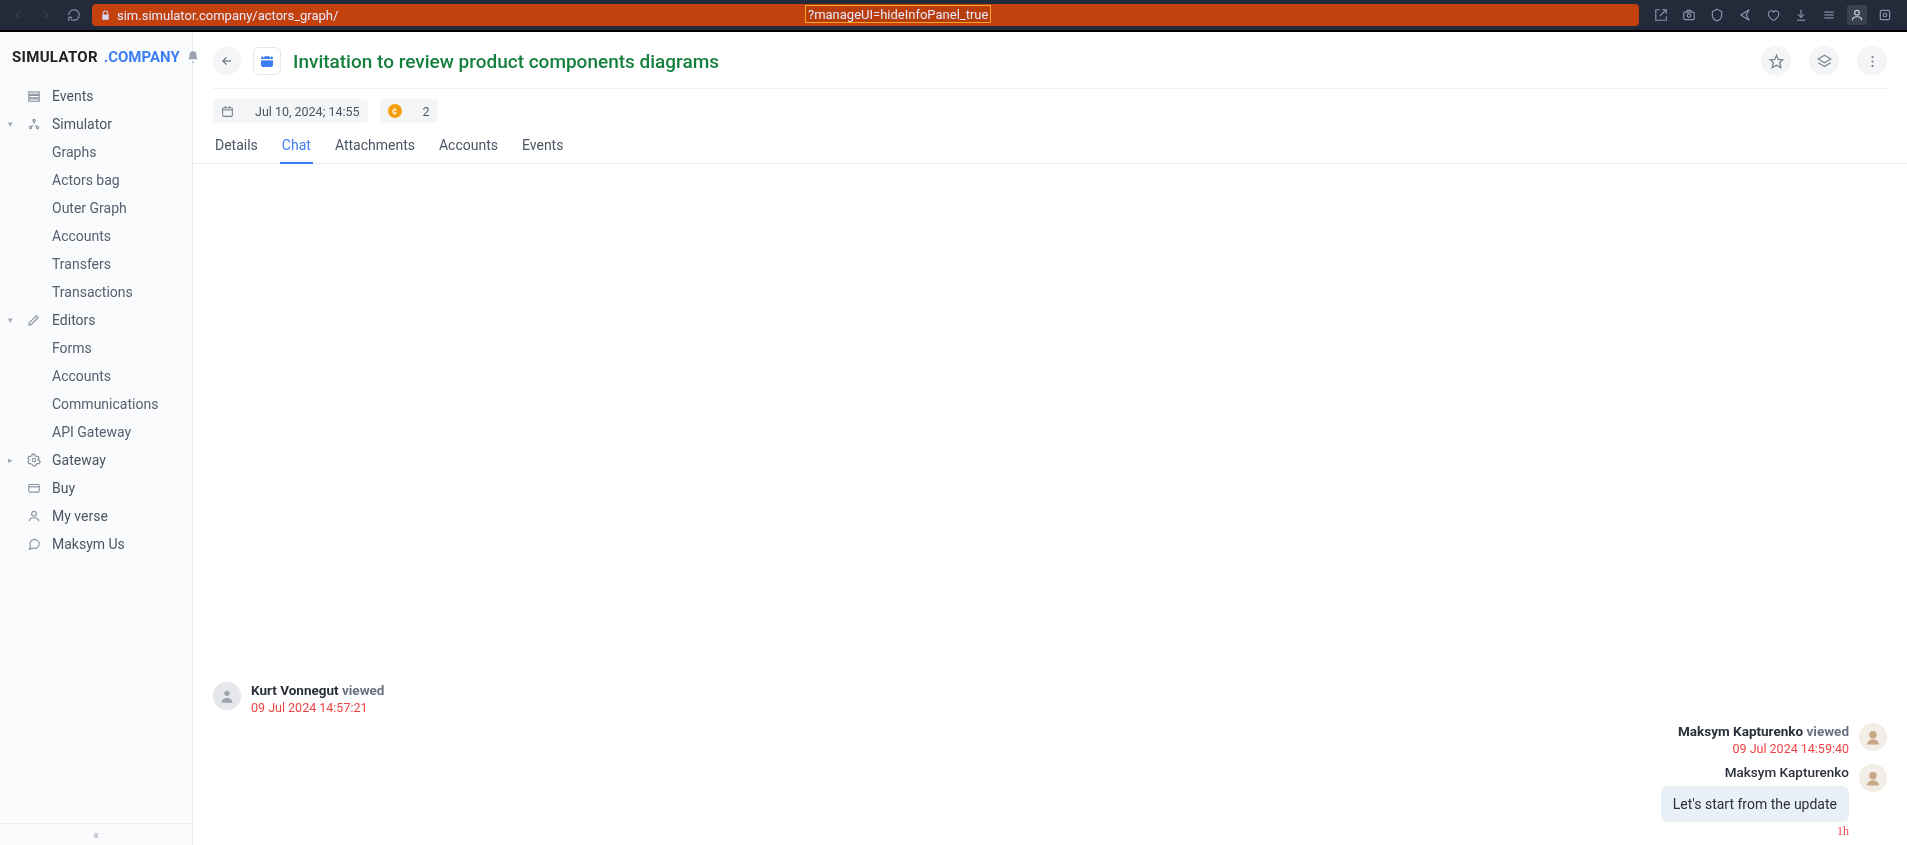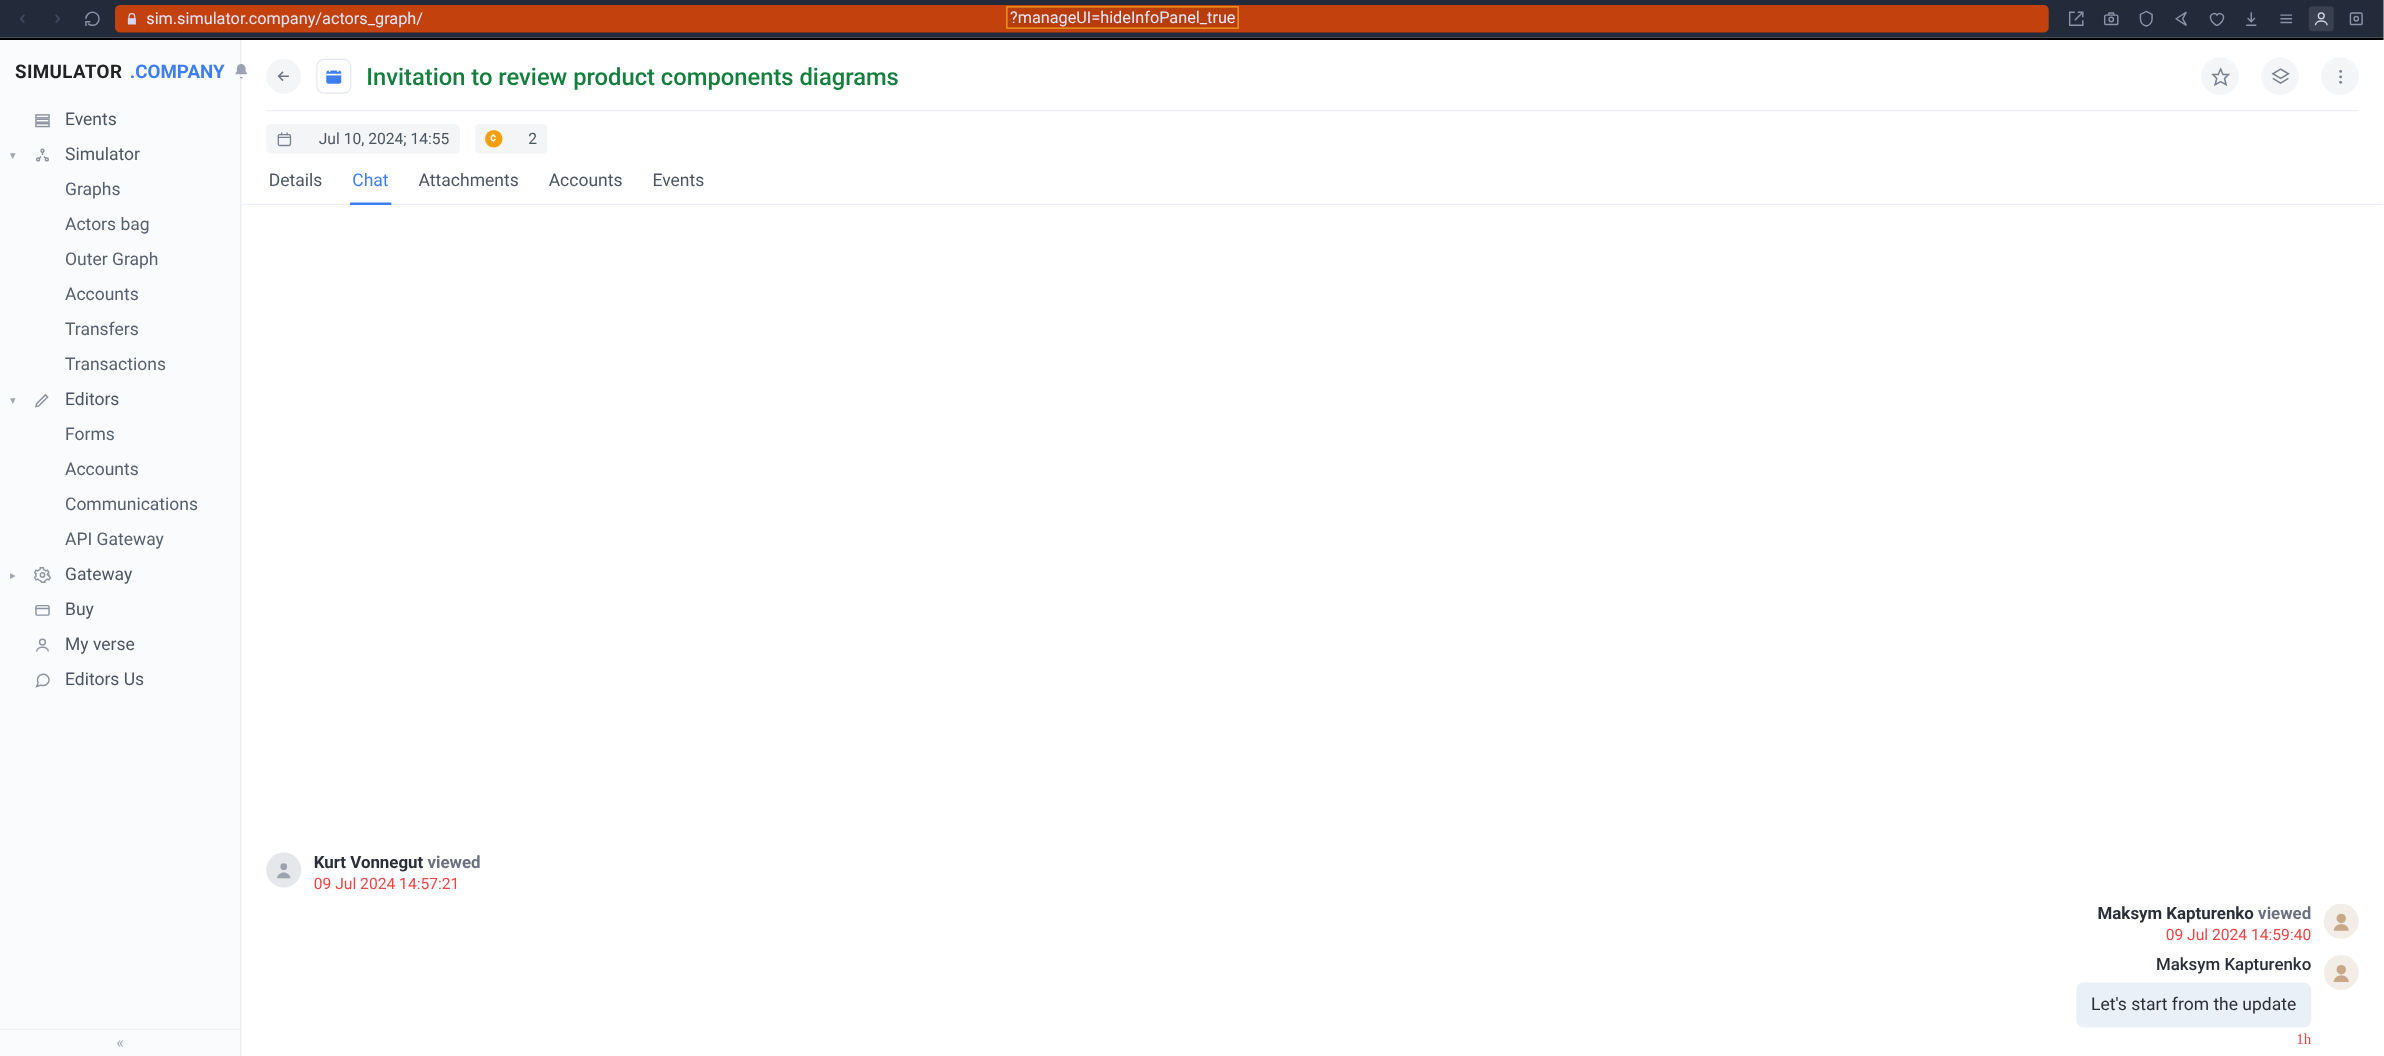--- a/index.html
+++ b/index.html
@@ -259,21 +259,21 @@
             </svg>
           </span>
         <span>My verse</span>
       </div>
       <div class="nav-item">
         <span class="nicon">
             <svg width="14" height="14" viewBox="0 0 24 24" fill="none" stroke="currentColor" stroke-width="2">
               <path d="M21 12a8 8 0 0 1-11 7l-6 2 2-5a8 8 0 1 1 15-4z"></path>
             </svg>
           </span>
-        <span>Editors Us</span>
+        <span>Maksym Us</span>
       </div>
     </div>
     <div class="sidebar-collapse">«</div>
   </div>
 
   <div class="main">
     <div class="header">
       <div class="back-btn">
           <svg width="14" height="14" viewBox="0 0 24 24" fill="none" stroke="currentColor" stroke-width="2">
             <line x1="19" y1="12" x2="5" y2="12"></line>

